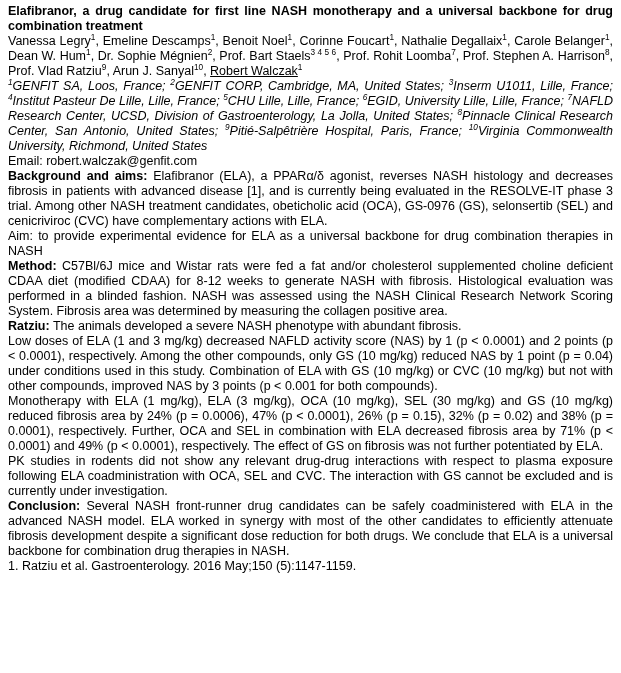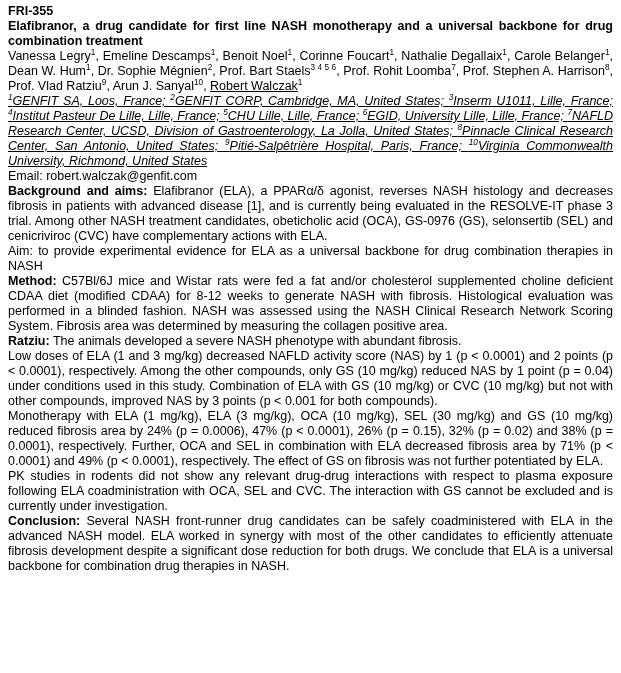--- a/index.html
+++ b/index.html
@@ -18,40 +18,40 @@
   .doc {
     padding: 4px 8px 8px 8px;
   }
   p.para {
     margin: 0;
     text-align: justify;
   }
   p.para.gap {
   }
   .bold { font-weight: bold; }
-  .italic { font-style: italic; text-decoration: underline; }
+  .italic { font-style: italic; }
   .underline { text-decoration: underline; }
   sup {
     font-size: 0.66em;
     line-height: 0;
     vertical-align: super;
   }
 </style>
 </head>
 <body>
 
 <div class="doc">
-  <p class="para bold"><span>FRI-355</span></p>
   <p class="para bold"><span>Elafibranor, a drug candidate for first line NASH monotherapy and a universal backbone for drug combination treatment</span></p>
   <div id="paragraphs">
       <p class="para"><span>Vanessa Legry</span><sup>1</sup><span>, Emeline Descamps</span><sup>1</sup><span>, Benoit Noel</span><sup>1</sup><span>, Corinne Foucart</span><sup>1</sup><span>, Nathalie Degallaix</span><sup>1</sup><span>, Carole Belanger</span><sup>1</sup><span>, Dean W. Hum</span><sup>1</sup><span>, Dr. Sophie Mégnien</span><sup>2</sup><span>, Prof. Bart Staels</span><sup>3 4 5 6</sup><span>, Prof. Rohit Loomba</span><sup>7</sup><span>, Prof. Stephen A. Harrison</span><sup>8</sup><span>, Prof. Vlad Ratziu</span><sup>9</sup><span>, Arun J. Sanyal</span><sup>10</sup><span>, </span><span class="underline">Robert Walczak</span><sup>1</sup></p>
       <p class="para italic"><sup>1</sup><span>GENFIT SA, Loos, France; </span><sup>2</sup><span>GENFIT CORP, Cambridge, MA, United States; </span><sup>3</sup><span>Inserm U1011, Lille, France; </span><sup>4</sup><span>Institut Pasteur De Lille, Lille, France; </span><sup>5</sup><span>CHU Lille, Lille, France; </span><sup>6</sup><span>EGID, University Lille, Lille, France; </span><sup>7</sup><span>NAFLD Research Center, UCSD, Division of Gastroenterology, La Jolla, United States; </span><sup>8</sup><span>Pinnacle Clinical Research Center, San Antonio, United States; </span><sup>9</sup><span>Pitié-Salpêtrière Hospital, Paris, France; </span><sup>10</sup><span>Virginia Commonwealth University, Richmond, United States</span></p>
       <p class="para"><span>Email: robert.walczak@genfit.com</span></p>
       <p class="para gap"><span class="bold">Background and aims:</span><span> Elafibranor (ELA), a PPARα/δ agonist, reverses NASH histology and decreases fibrosis in patients with advanced disease [1], and is currently being evaluated in the RESOLVE-IT phase 3 trial. Among other NASH treatment candidates, obeticholic acid (OCA), GS-0976 (GS), selonsertib (SEL) and cenicriviroc (CVC) have complementary actions with ELA.</span></p>
       <p class="para"><span>Aim: to provide experimental evidence for ELA as a universal backbone for drug combination therapies in NASH</span></p>
       <p class="para"><span class="bold">Method:</span><span> C57Bl/6J mice and Wistar rats were fed a fat and/or cholesterol supplemented choline deficient CDAA diet (modified CDAA) for 8-12 weeks to generate NASH with fibrosis. Histological evaluation was performed in a blinded fashion. NASH was assessed using the NASH Clinical Research Network Scoring System. Fibrosis area was determined by measuring the collagen positive area.</span></p>
       <p class="para"><span class="bold">Ratziu:</span><span> The animals developed a severe NASH phenotype with abundant fibrosis.</span></p>
       <p class="para"><span>Low doses of ELA (1 and 3 mg/kg) decreased NAFLD activity score (NAS) by 1 (p &lt; 0.0001) and 2 points (p &lt; 0.0001), respectively. Among the other compounds, only GS (10 mg/kg) reduced NAS by 1 point (p = 0.04) under conditions used in this study. Combination of ELA with GS (10 mg/kg) or CVC (10 mg/kg) but not with other compounds, improved NAS by 3 points (p &lt; 0.001 for both compounds).</span></p>
       <p class="para"><span>Monotherapy with ELA (1 mg/kg), ELA (3 mg/kg), OCA (10 mg/kg), SEL (30 mg/kg) and GS (10 mg/kg) reduced fibrosis area by 24% (p = 0.0006), 47% (p &lt; 0.0001), 26% (p = 0.15), 32% (p = 0.02) and 38% (p = 0.0001), respectively. Further, OCA and SEL in combination with ELA decreased fibrosis area by 71% (p &lt; 0.0001) and 49% (p &lt; 0.0001), respectively. The effect of GS on fibrosis was not further potentiated by ELA.</span></p>
       <p class="para"><span>PK studies in rodents did not show any relevant drug-drug interactions with respect to plasma exposure following ELA coadministration with OCA, SEL and CVC. The interaction with GS cannot be excluded and is currently under investigation.</span></p>
       <p class="para"><span class="bold">Conclusion:</span><span> Several NASH front-runner drug candidates can be safely coadministered with ELA in the advanced NASH model. ELA worked in synergy with most of the other candidates to efficiently attenuate fibrosis development despite a significant dose reduction for both drugs. We conclude that ELA is a universal backbone for combination drug therapies in NASH.</span></p>
+      <p class="para"><span>1. Ratziu et al. Gastroenterology. 2016 May;150 (5):1147-1159.</span></p>
     </div>
 </div>
 
 </body></html>

